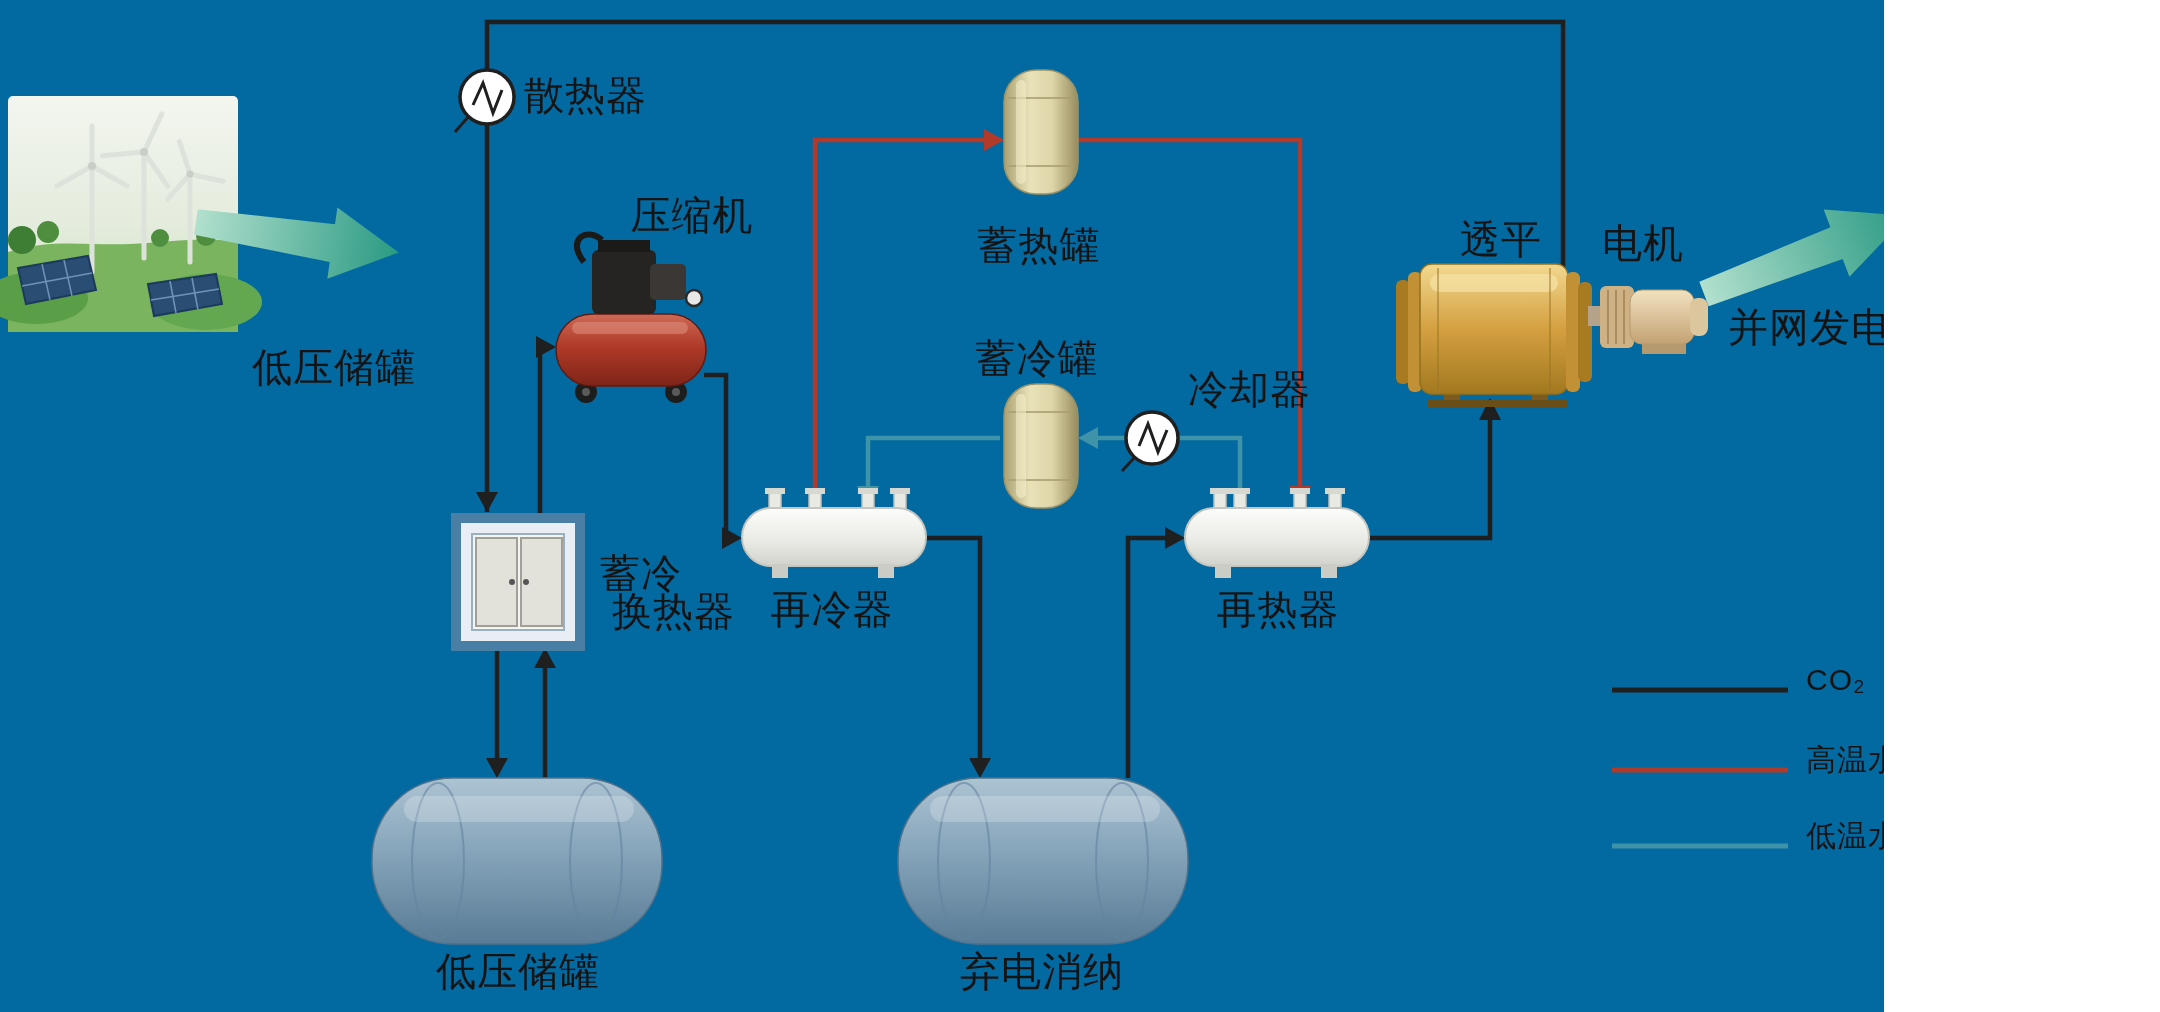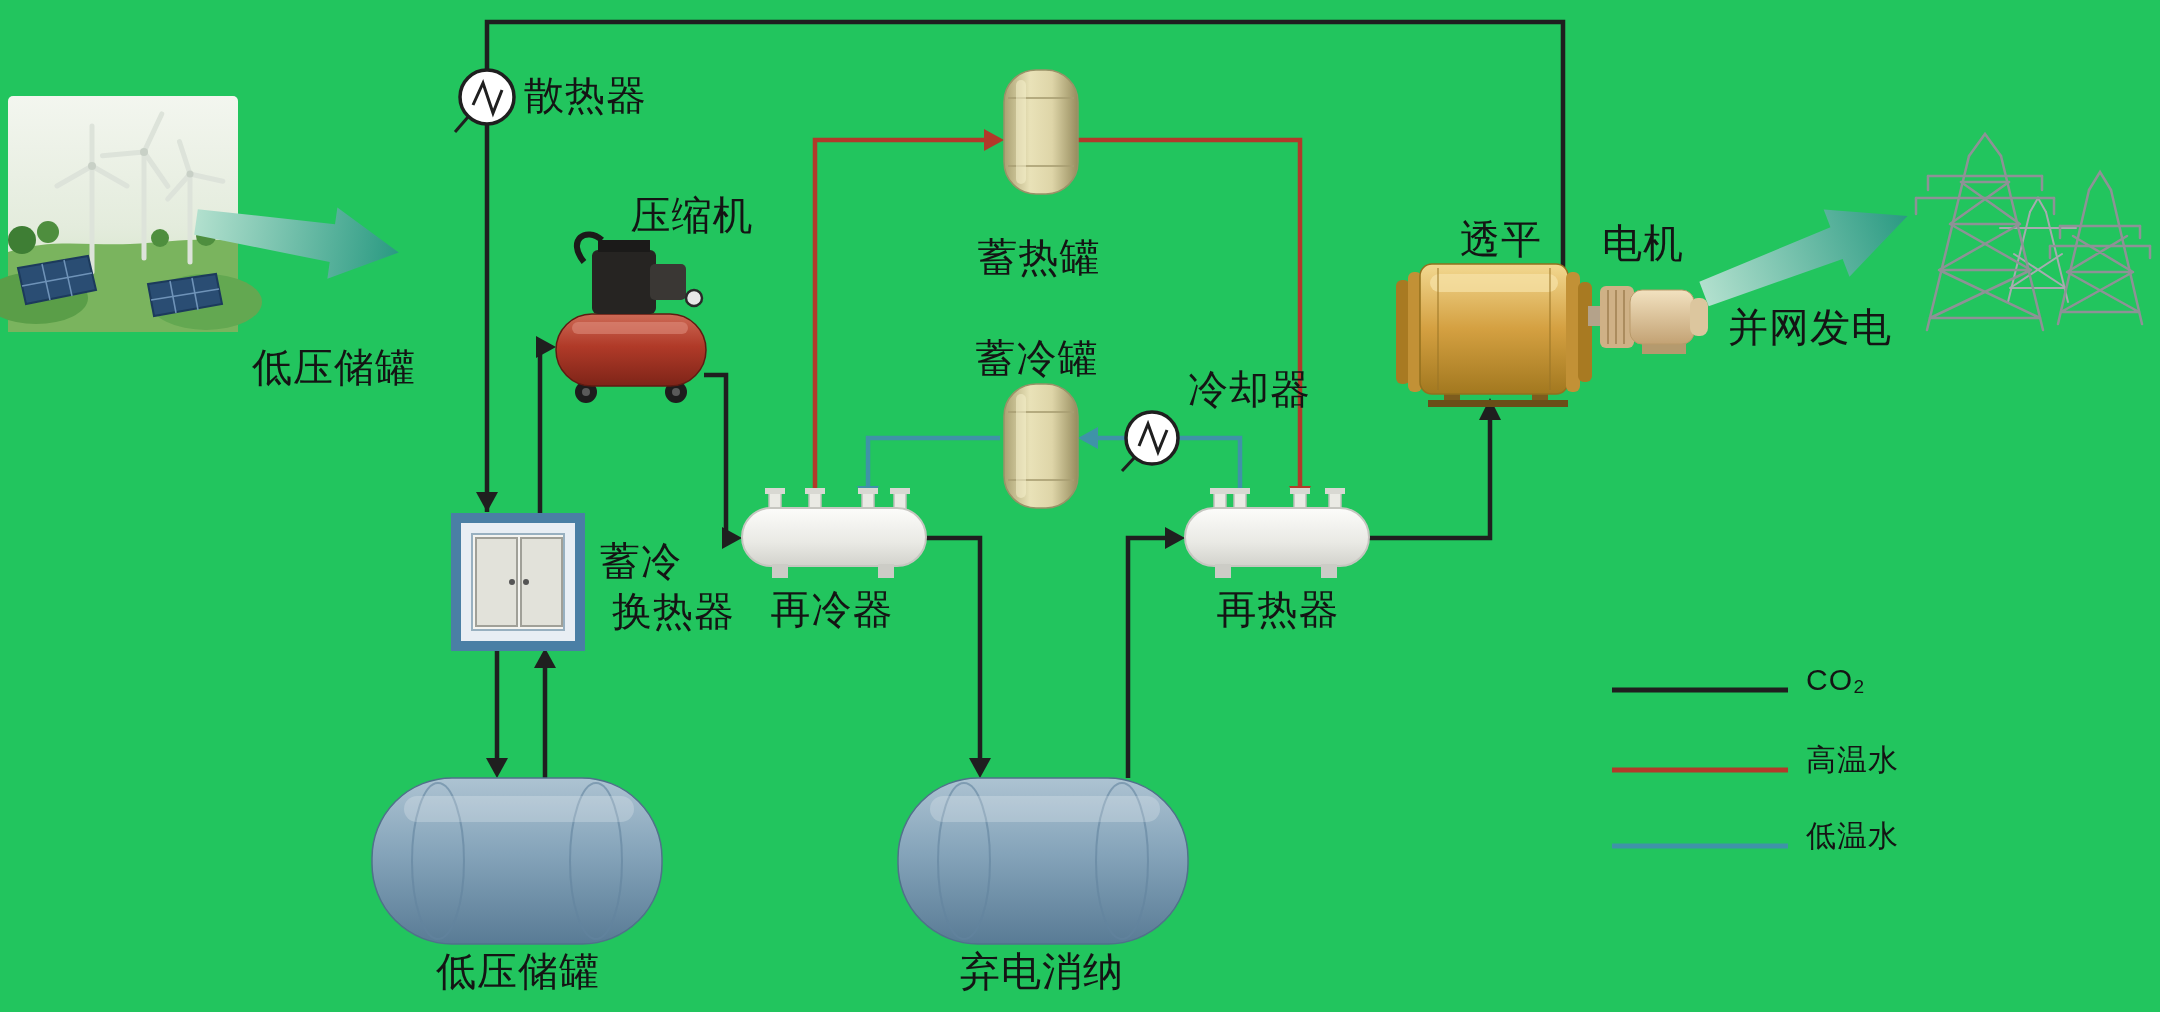--- a/index.html
+++ b/index.html
@@ -1,20 +1,20 @@
 <!DOCTYPE html>
 <html><head>
 <meta charset="utf-8">
 <style>
   html,body{margin:0;padding:0;}
   body{
     width:2160px;height:1012px;background:#ffffff;
     font-family:"Liberation Sans", sans-serif;
   }
-  .stage{position:relative;width:2160px;height:1012px;background:#22c55e;overflow:hidden;}
+  .stage{position:relative;width:1884px;height:1012px;background:#0369a1;overflow:hidden;}
   .stage svg{position:absolute;left:0;top:0;}
   .lbl{
     position:absolute;font-size:40px;font-weight:500;color:#141414;
     white-space:nowrap;letter-spacing:1px;line-height:1.05;
   }
   .lbl.center{transform:translateX(-50%);}
   .legend-lbl{font-size:30px;}
 </style>
 </head>
 <body>
@@ -294,28 +294,28 @@
 
   <g stroke-width="5">
     <line x1="1612" y1="690" x2="1788" y2="690" stroke="#1f1f1f"></line>
     <line x1="1612" y1="770" x2="1788" y2="770" stroke="#b23a2a"></line>
     <line x1="1612" y1="846" x2="1788" y2="846" stroke="#3f93a8"></line>
   </g>
 </svg>
 
 <div class="lbl" style="left:524px;top:74px">散热器</div>
 <div class="lbl center" style="left:692px;top:194px">压缩机</div>
-<div class="lbl center" style="left:1039px;top:236px">蓄热罐</div>
+<div class="lbl center" style="left:1039px;top:224px">蓄热罐</div>
 <div class="lbl center" style="left:1037px;top:337px">蓄冷罐</div>
 <div class="lbl" style="left:1188px;top:368px">冷却器</div>
 <div class="lbl center" style="left:1501px;top:218px">透平</div>
 <div class="lbl center" style="left:1643px;top:222px">电机</div>
 <div class="lbl" style="left:1728px;top:306px">并网发电</div>
 <div class="lbl" style="left:252px;top:346px">低压储罐</div>
-<div class="lbl" style="left:600px;top:540px">蓄冷</div>
+<div class="lbl" style="left:600px;top:552px">蓄冷</div>
 <div class="lbl" style="left:612px;top:590px">换热器</div>
 <div class="lbl center" style="left:832px;top:588px">再冷器</div>
 <div class="lbl center" style="left:1278px;top:588px">再热器</div>
 <div class="lbl center" style="left:518px;top:950px">低压储罐</div>
 <div class="lbl center" style="left:1042px;top:950px">弃电消纳</div>
 
 <div class="lbl legend-lbl" style="left:1806px;top:664px">CO₂</div>
 <div class="lbl legend-lbl" style="left:1806px;top:744px">高温水</div>
 <div class="lbl legend-lbl" style="left:1806px;top:820px">低温水</div>
 

